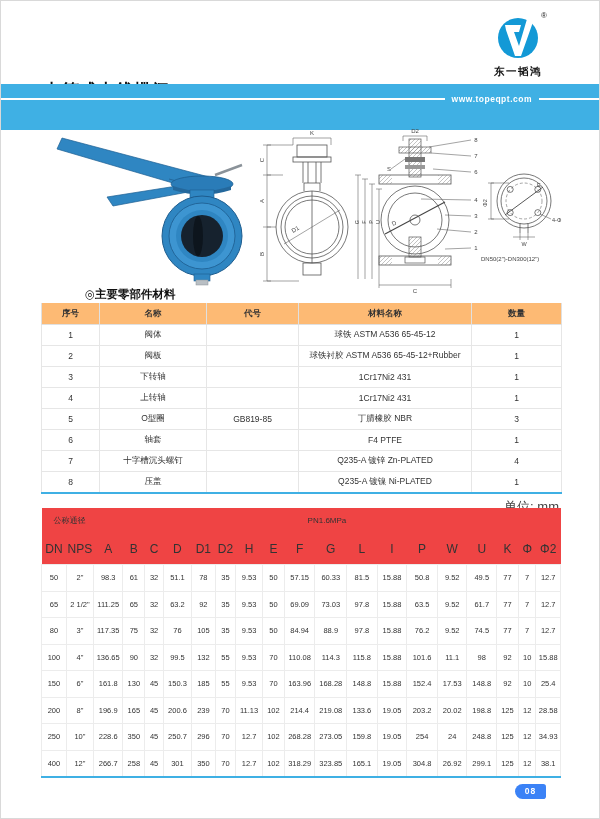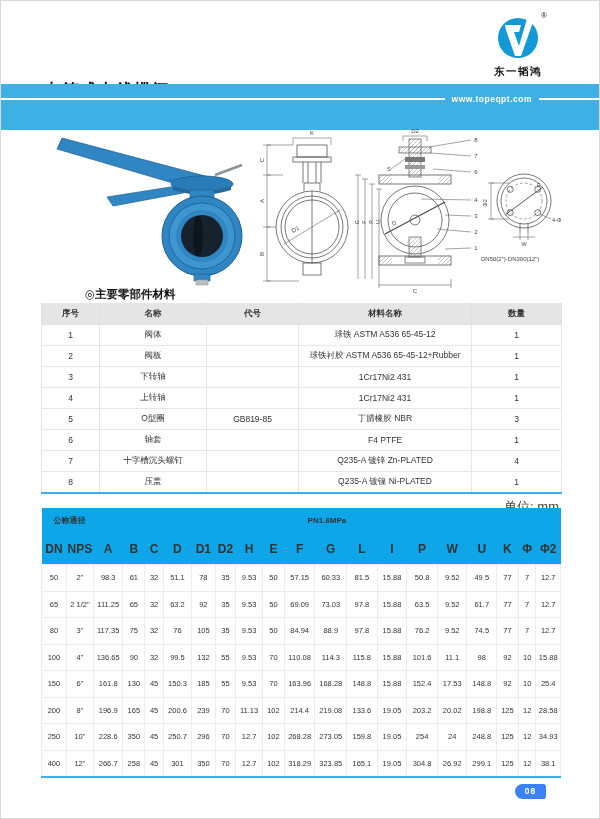--- a/index.html
+++ b/index.html
@@ -23,27 +23,27 @@
   .dim{stroke:#666;stroke-width:.6;fill:none;}
   .out{stroke:#555;stroke-width:.8;fill:none;}
 
   
   .sec-head{position:absolute;left:40px;font-size:11.5px;font-weight:bold;color:#111;margin-left:44px;}
   .unit{position:absolute;right:40px;font-size:13px;color:#444;}
 
   table{border-collapse:collapse;position:absolute;left:40px;background:#fff;}
   
   #t1{top:302px;width:520px;font-size:8.5px;table-layout:fixed;}
-  #t1 th{background:#e5e5e5;font-weight:bold;color:#333;height:19px;border:1px solid #e0e0e0;border-top:none;}
+  #t1 th{background:#fdba74;font-weight:bold;color:#333;height:19px;border:1px solid #e0e0e0;border-top:none;}
   #t1 td{height:18px;border:1px solid #e6e6e6;color:#333;text-align:center;}
   #t1{border-bottom:2px solid #3fb0e4;}
 
   
   #t2{top:507px;width:520px;font-size:7.5px;table-layout:fixed;border-bottom:2px solid #3fb0e4;}
-  #t2 thead th{background:#0ea5e9;color:#333;font-weight:bold;border:none;}
+  #t2 thead th{background:#ef4444;color:#333;font-weight:normal;border:none;}
   #t2 .grp th{height:23px;font-size:8px;}
   #t2 .grp .gl{text-align:left;padding-left:12px;}
   #t2 .cols th{height:29px;font-size:12px;}
   #t2 td{height:23.5px;border:1px solid #ececec;color:#333;text-align:center;white-space:nowrap;}
 
   
   .page-badge{position:absolute;left:514px;top:783px;width:31px;height:15px;border-radius:8px 3px 3px 8px;color:#fff;font-size:8.5px;font-weight:bold;text-align:center;line-height:15px;letter-spacing:1px;}
 </style>
 </head>
 <body>

